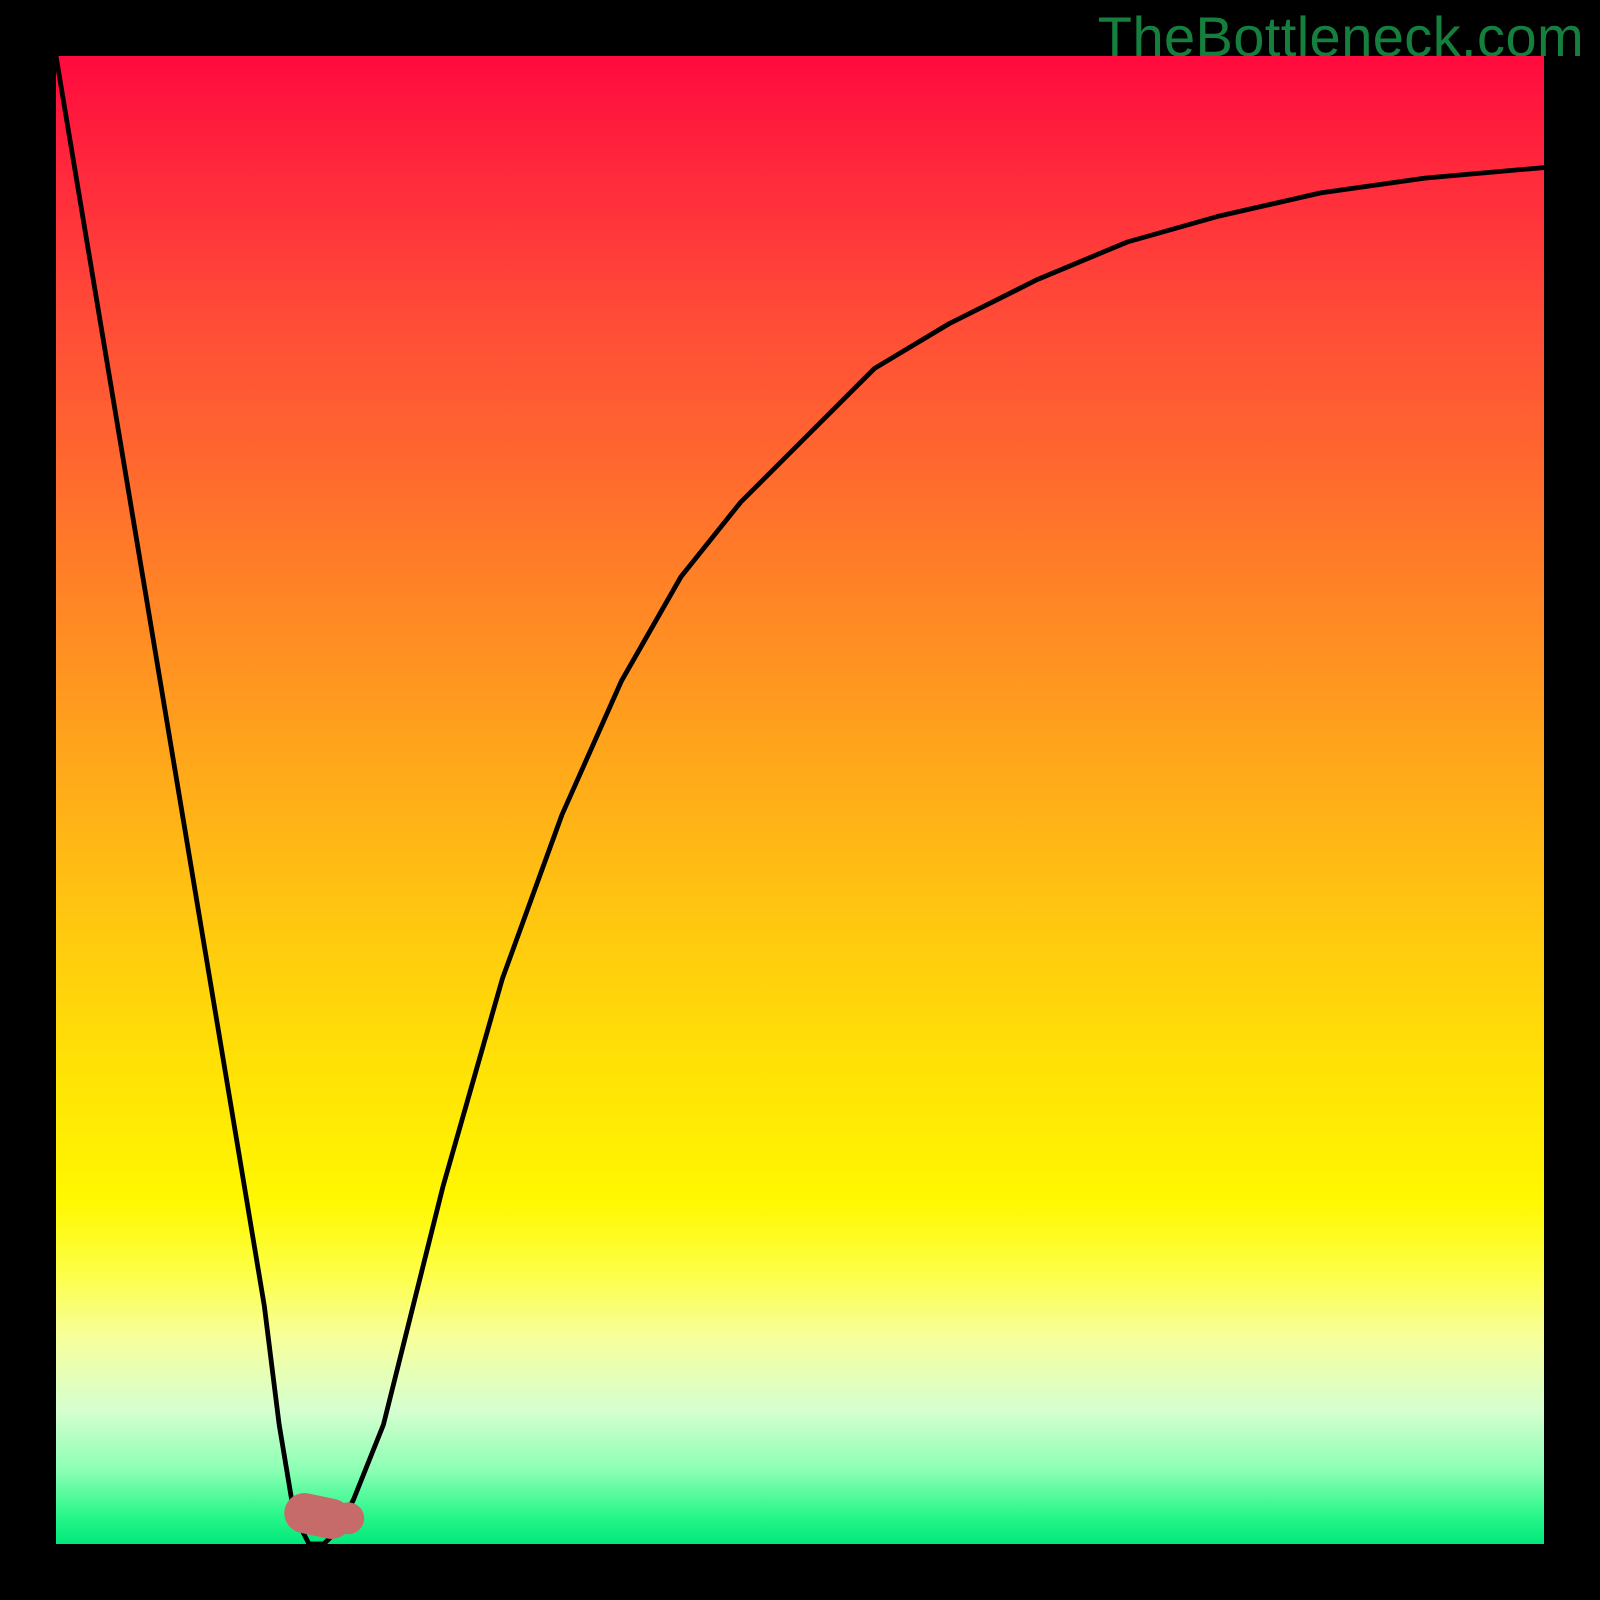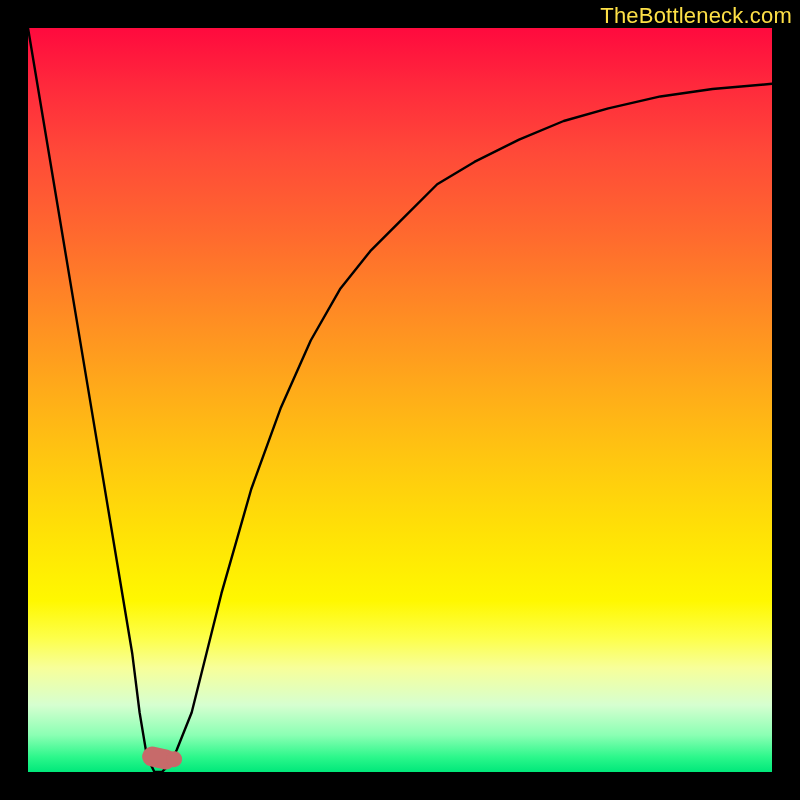--- a/index.html
+++ b/index.html
@@ -38,22 +38,22 @@
       #d6ffd0 91%,
       #8cffb4 95%,
       #2cf78b 98%,
       #00e87a 100%
     );
   }
   .watermark {
     position: absolute;
     top: 3px;
     right: 8px;
-    color: #fde047;
-    font-size: 22px;
+    color: #15803d;
+    font-size: 28px;
     letter-spacing: 0.2px;
     font-weight: 500;
   }
   svg.curve {
     position: absolute;
     left: 0;
     top: 0;
   }
   .marker {
     position: absolute;

